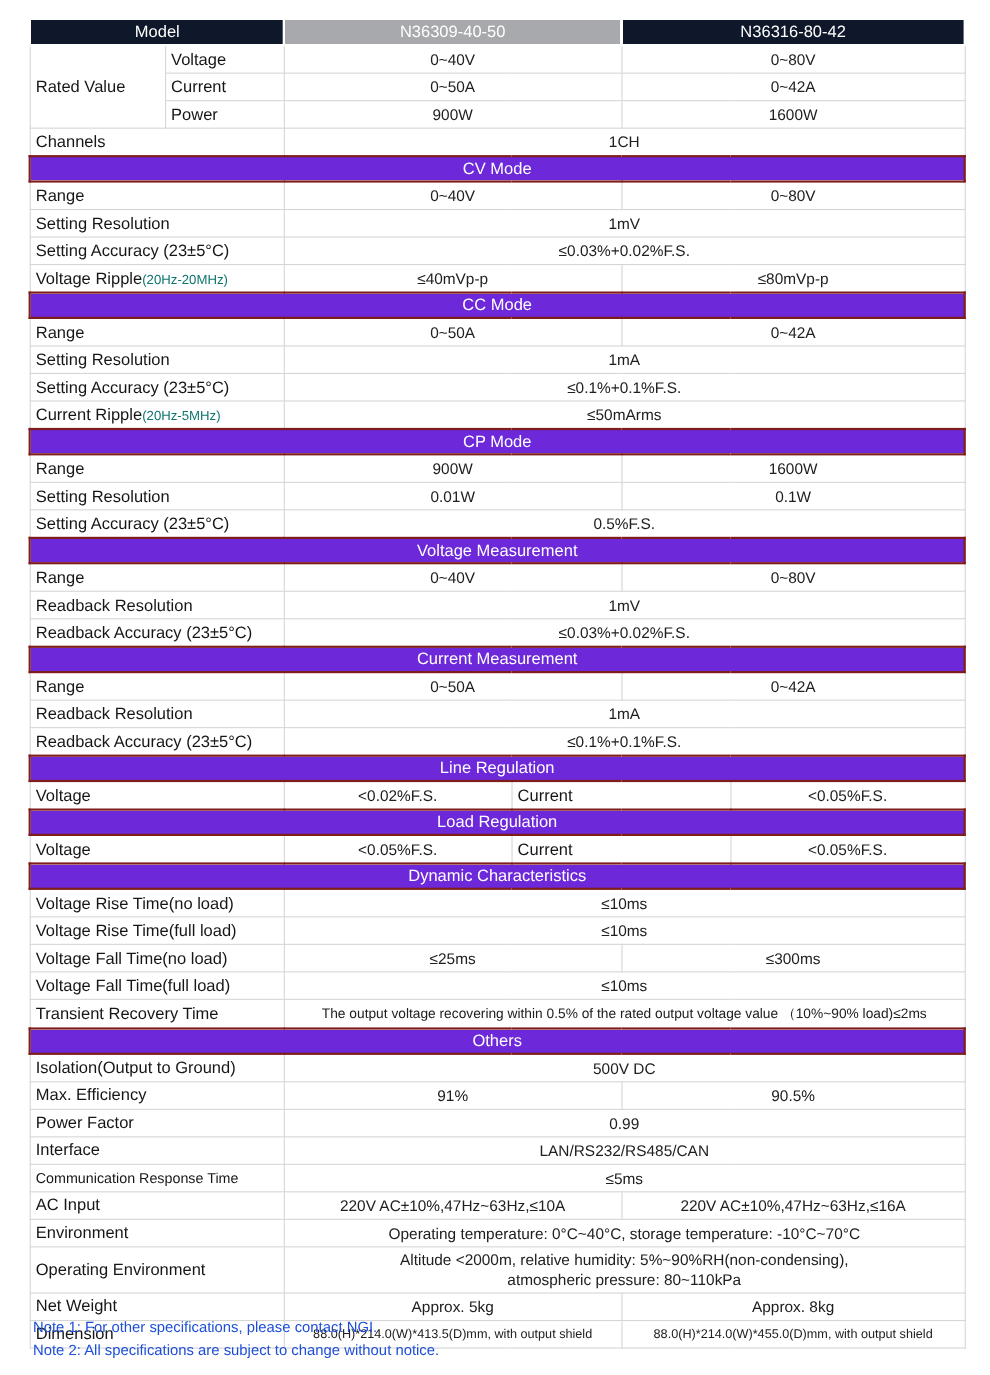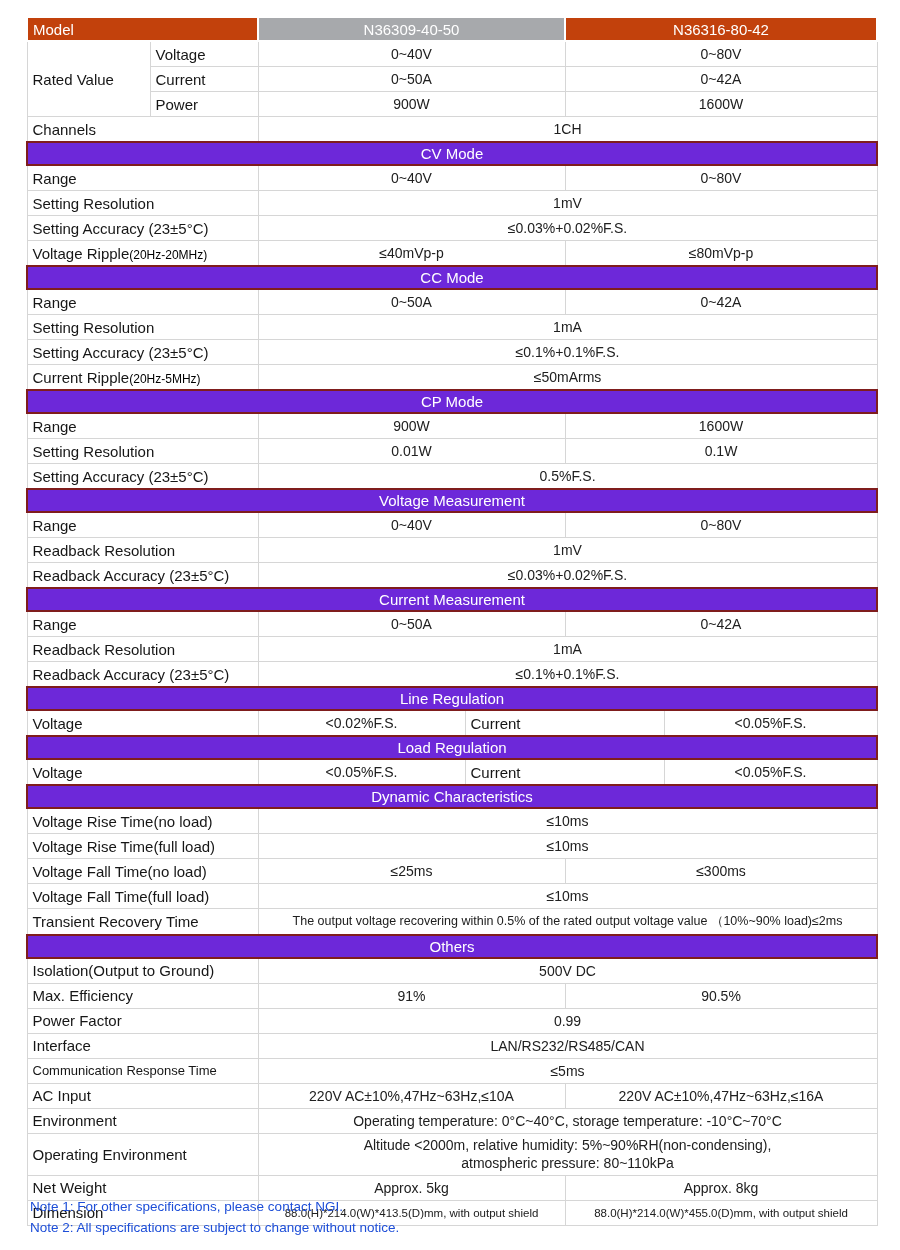--- a/index.html
+++ b/index.html
@@ -40,38 +40,38 @@
     padding-left: 5px;
     font-size: 15px;
     color: #161616;
   }
   table.spec td.head {
     font-size: 15px;
     color: #ffffff;
     border: 2px solid #ffffff;
     height: 20px;
   }
-  table.spec td.red  { background: #c2410c; }
+  table.spec td.red  { background: #0f172a; text-align: center; }
   table.spec td.gray { background: #a7a9ac; }
   table.spec td.section {
     background: #6d28d9;
     color: #ffffff;
     font-size: 15px;
     text-align: center;
     border: 2px solid #7f1d1d;
     height: 19px;
     padding: 1px 4px;
   }
   table.spec td.small       { font-size: 12.5px; padding: 1px 2px; }
   table.spec td.xsmall      { font-size: 11.5px; padding: 1px 2px; }
   table.spec td.small-label { font-size: 13px; }
   table.spec td.preline     { white-space: pre-line; line-height: 1.3; }
   table.spec span.suffix {
     font-size: 12px;
-    color: #000000;
+    color: #0f766e;
   }
   .notes {
     position: absolute;
     left: 30px;
     top: 1197px;
     font-size: 13.5px;
     color: #1d4ed8;
     line-height: 1.55;
   }
 </style>

